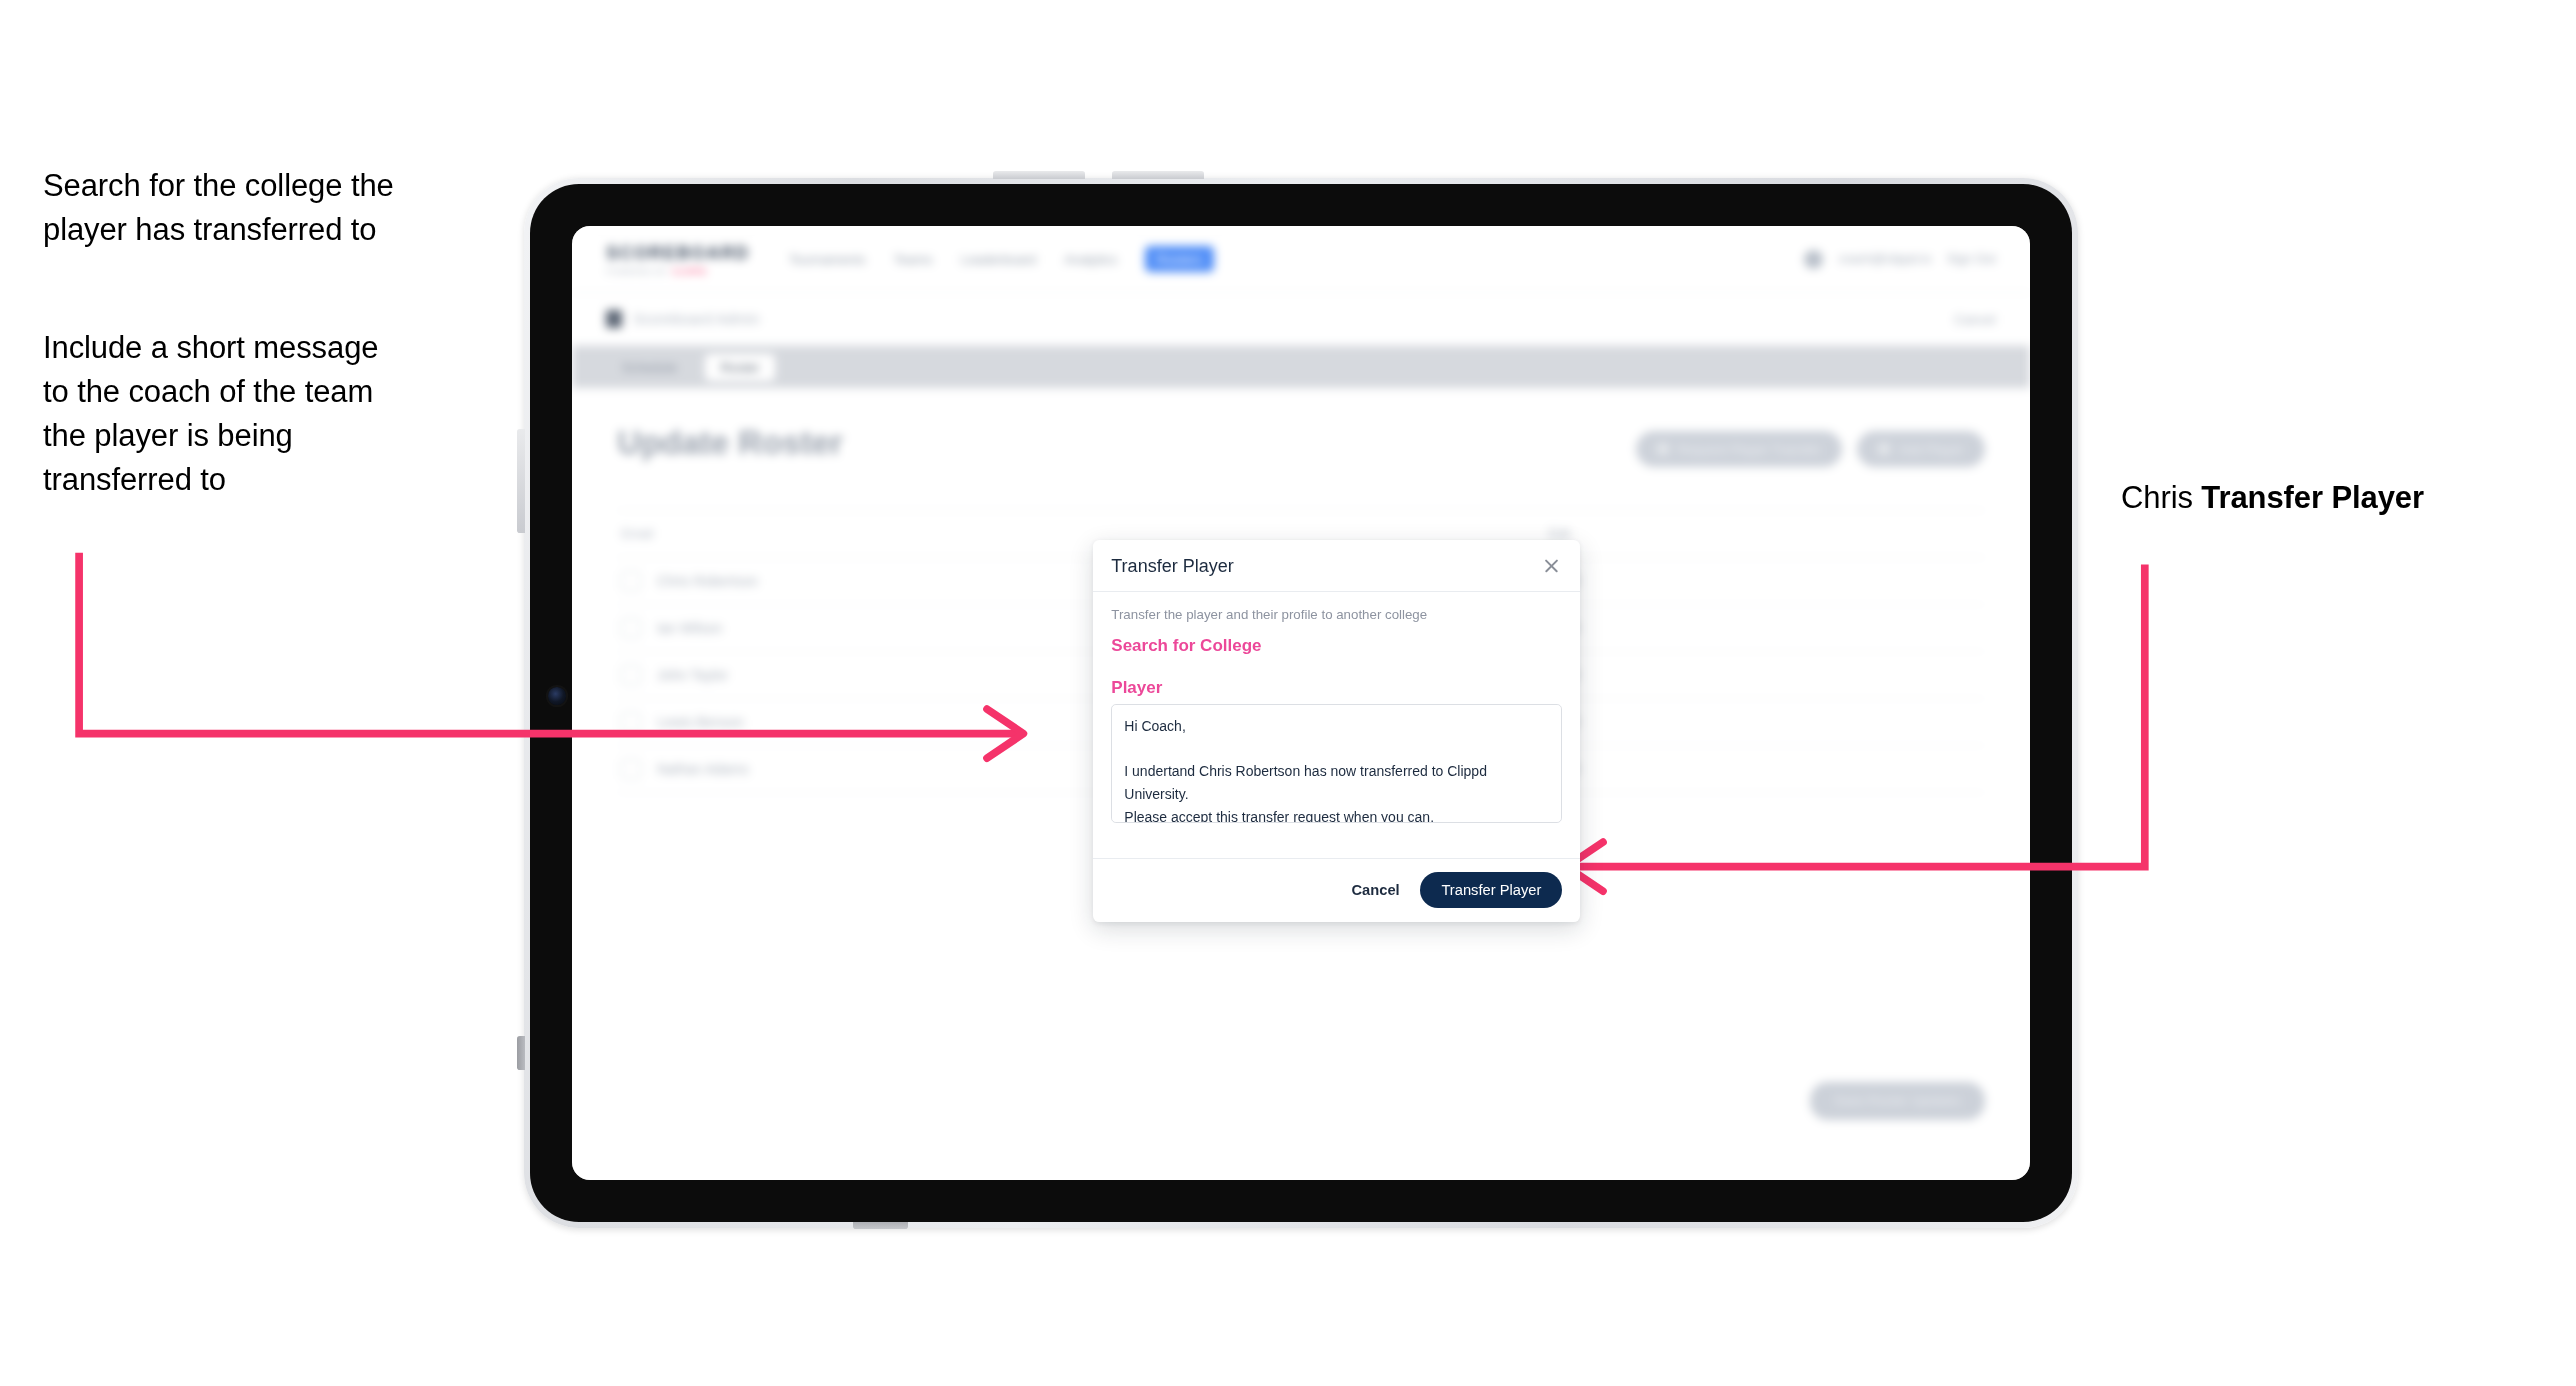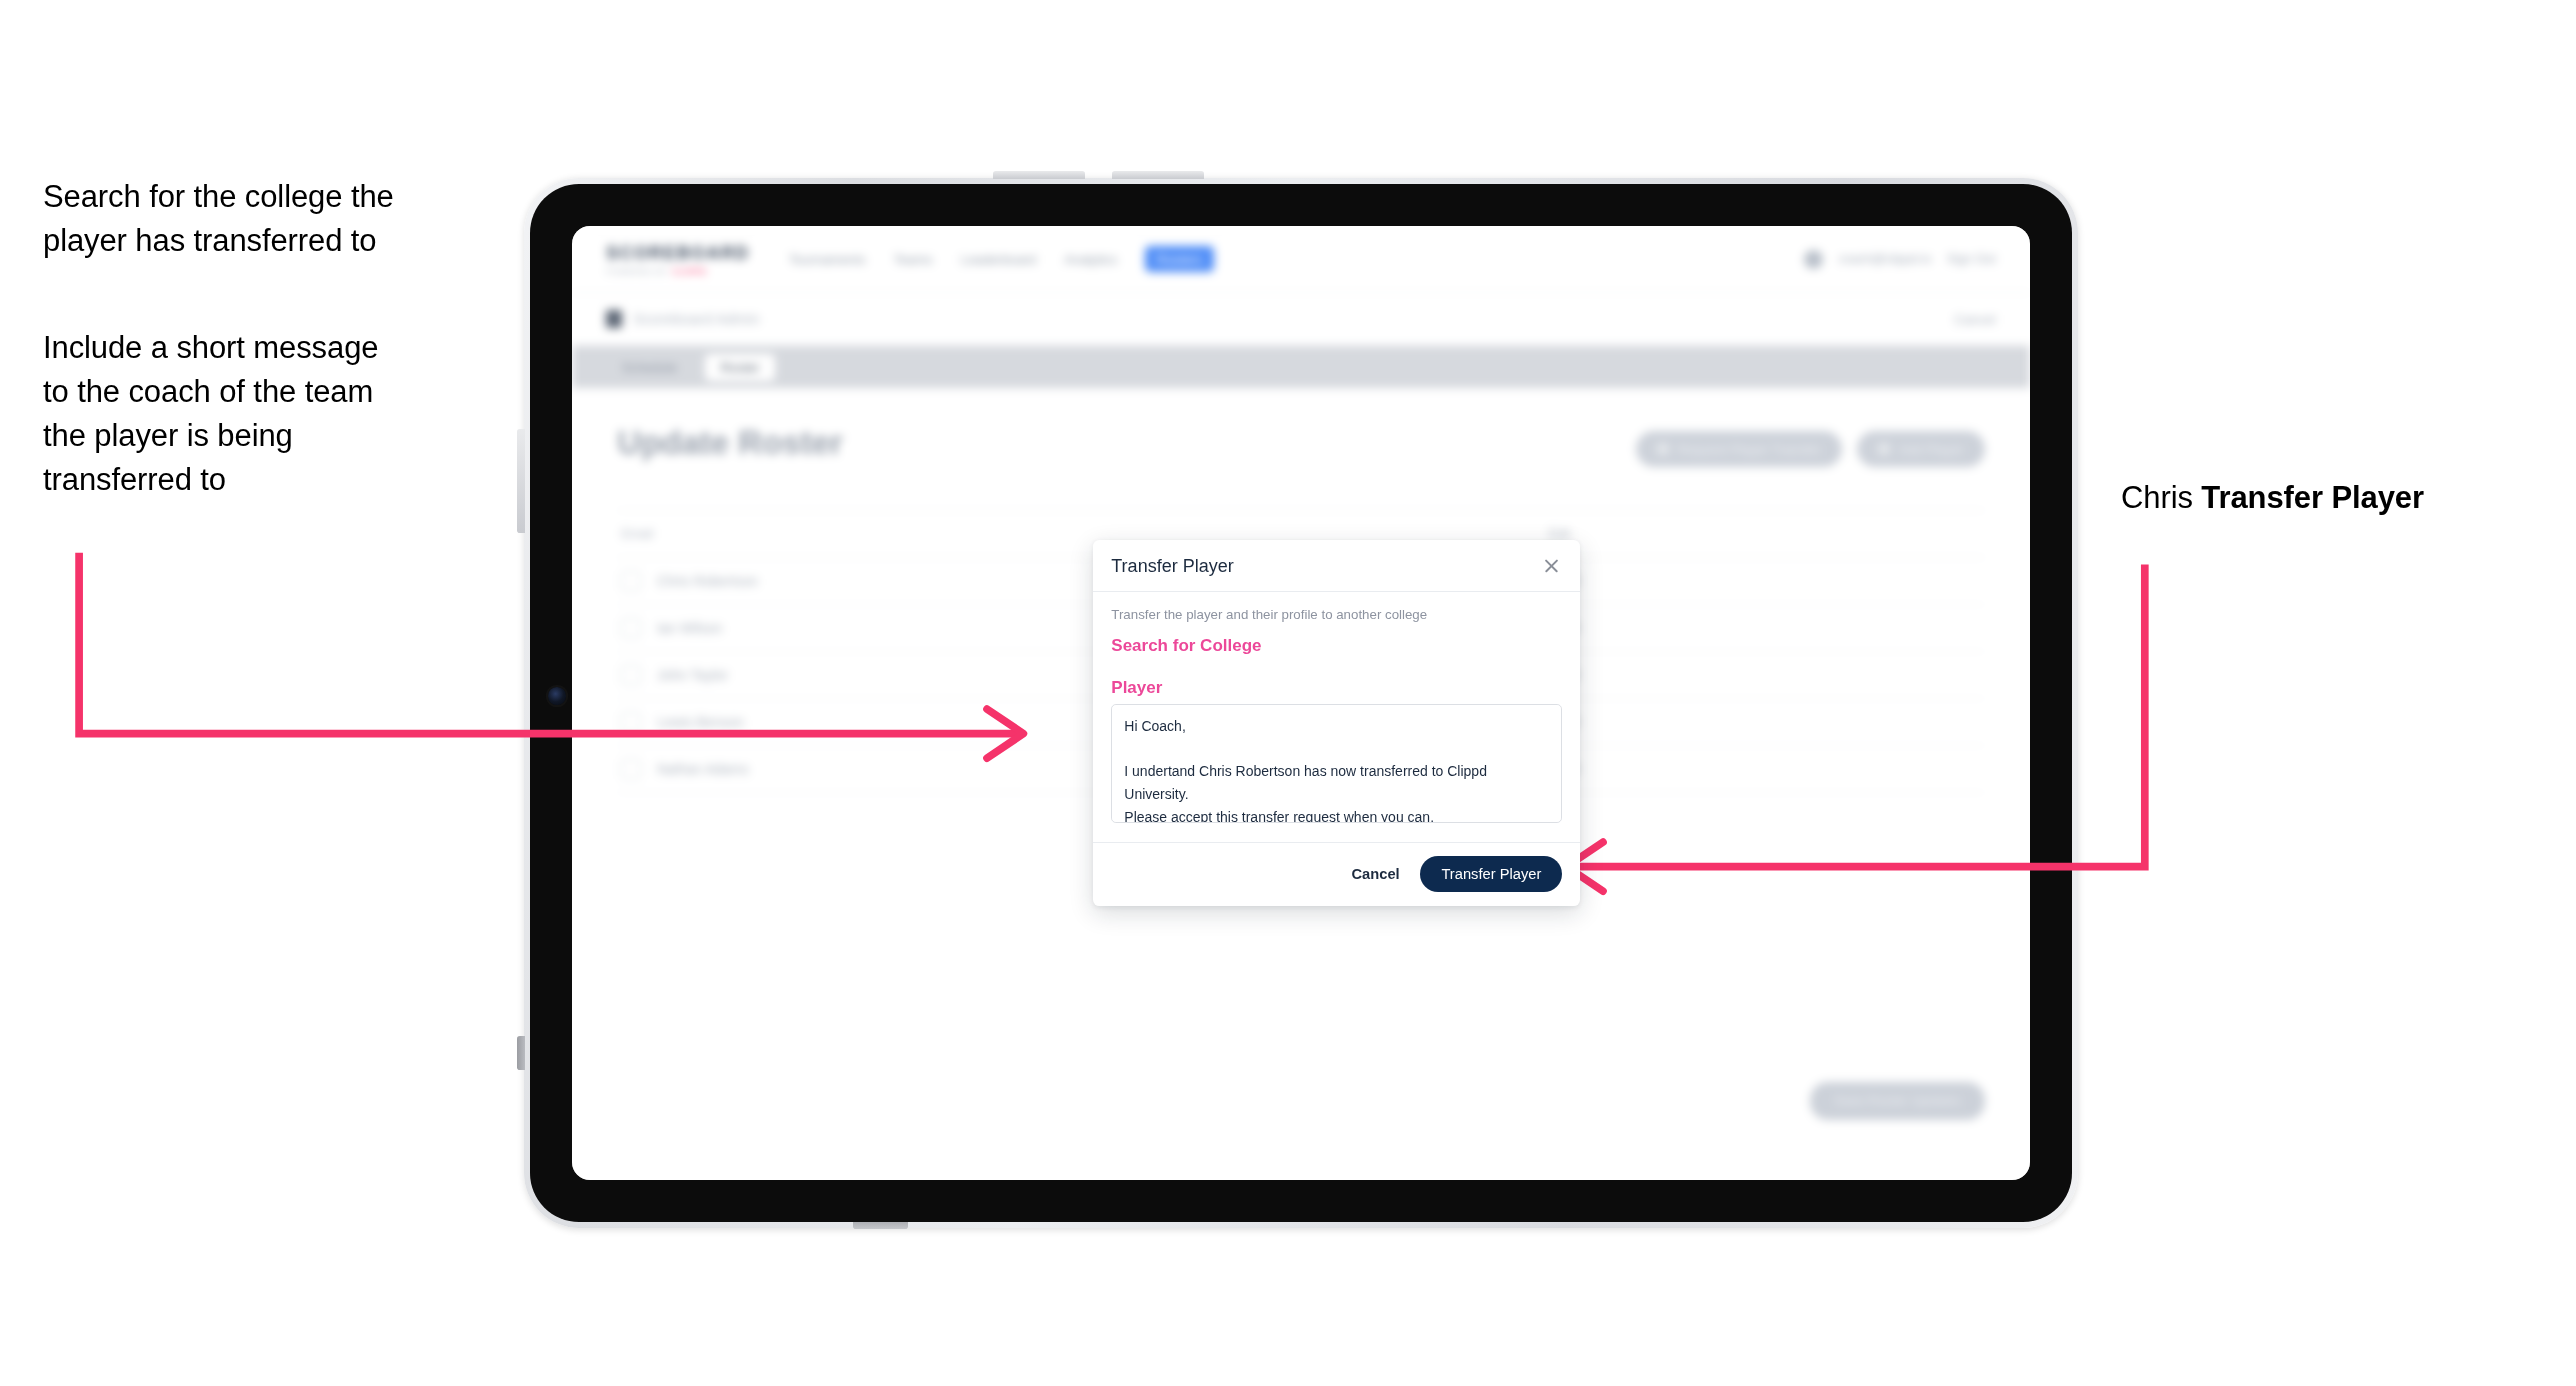--- a/index.html
+++ b/index.html
@@ -19,21 +19,21 @@
   
   .annotation {
     position: absolute;
     color: #000000;
     font-family: "Liberation Sans", sans-serif;
     font-size: 31px;
     line-height: 1.42;
     letter-spacing: -0.1px;
     white-space: pre-line;
   }
-  #ann-left-1 { left: 43px; top: 175px; width: 448px; }
+  #ann-left-1 { left: 43px; top: 164px; width: 448px; }
   #ann-left-2 { left: 43px; top: 326px; width: 448px; }
   #ann-right-1 { left: 2121px; top: 476px; width: 420px; }
   .ann-strong { font-weight: bold; }
 
   
   .arrow-svg {
     position: absolute;
     left: 0;
     top: 0;
     width: 2576px;
@@ -401,20 +401,21 @@
     white-space: pre-line;
     overflow: hidden;
   }
   .modal-footer {
     border-top: 0.7px solid #e9ecf0;
     padding: 13.3px 18px;
     display: flex;
     align-items: center;
     justify-content: flex-end;
     gap: 18px;
+    margin-top: 16px;
   }
   .btn-cancel {
     background: none;
     border: none;
     font-size: 14.7px;
     font-weight: bold;
     color: #1d2b3f;
     font-family: "Liberation Sans", sans-serif;
     cursor: pointer;
     padding: 5.6px 2.8px;

